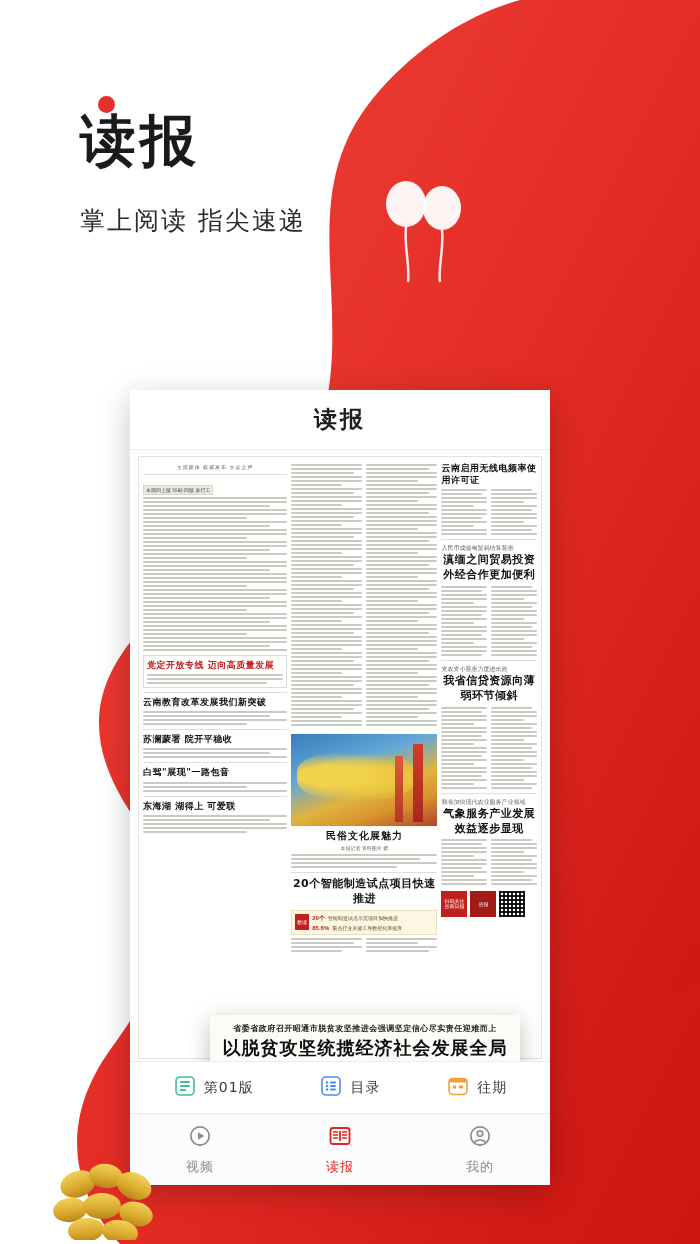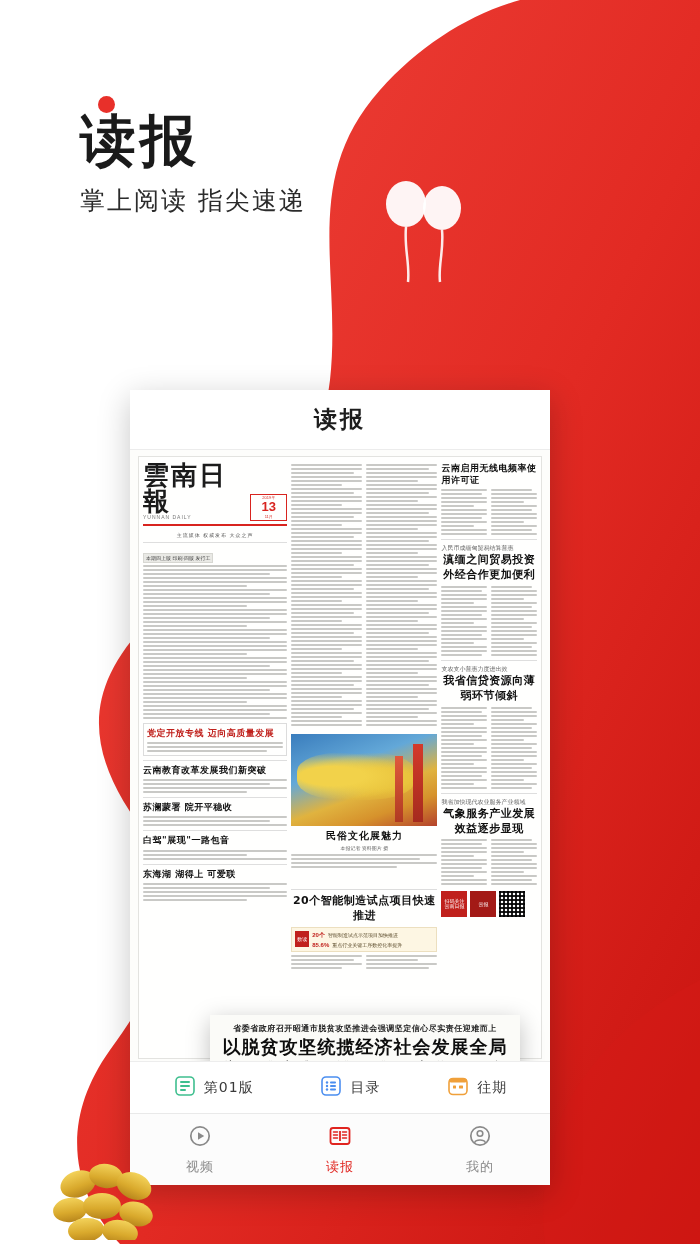--- a/index.html
+++ b/index.html
@@ -42,21 +42,21 @@
   }
   .promo-dot {
     position: absolute;
     left: 18px;
     top: -14px;
     width: 17px; height: 17px;
     border-radius: 50%;
     background: #e8302a;
   }
   .promo-sub {
-    margin-top: 12px;
+    margin-top: 32px;
     font-size: 25px;
     color: #2b2b2b;
     letter-spacing: 2px;
     font-family: "DejaVu Sans", "Liberation Sans", sans-serif;
   }
 
   
   .balloons {
     position: absolute;
     left: 380px;
@@ -291,21 +291,21 @@
     margin-bottom: 3px;
     font-weight: bold;
   }
   .ov-h1 {
     font-size: 18px;
     font-weight: bold;
     color: #0d0d0d;
     text-align: center;
     letter-spacing: 1px;
     line-height: 1.25;
-    font-family: Liberation Mono, monospace;
+    font-family: Liberation Serif, serif;
   }
   .ov-tag {
     display: inline-block;
     background: #e9e9e5;
     border: 1px solid #d7d7d2;
     font-size: 5px;
     color: #444;
     padding: 1px 2px;
     margin-bottom: 2px;
   }
@@ -409,31 +409,20 @@
   <div class="device">
 
     <div class="device-header">
       <span class="device-header-title">读报</span>
     </div>
 
     <div class="paper">
       <div class="paper-inner">
 
         <div class="col col-left">
-          <div class="masthead">
-            <div>
-              <div class="masthead-name">雲南日報</div>
-              <div class="masthead-en">YUNNAN DAILY</div>
-            </div>
-            <div class="masthead-datebox">
-              <div class="y">2019年</div>
-              <div class="d">13</div>
-              <div class="m">11月</div>
-            </div>
-          </div>
           <div class="masthead-meta">主流媒体  权威发布  大众之声</div>
 
           <div class="block">
             <span class="ov-tag">本期四上版  印刷·四版  发行工</span>
             <div class="lines">
               <div class="ln f"></div>
                 <div class="ln f"></div>
                 <div class="ln m"></div>
               <div class="ln f"></div>
                 <div class="ln f"></div>
@@ -672,21 +661,21 @@
             <div class="photo-title">民俗文化展魅力</div>
             <div class="photo-cap">本报记者  资料图片  摄</div>
             <div class="lines" style="margin-top:3px">
               <div class="ln f"></div>
                 <div class="ln m"></div>
                 <div class="ln f"></div>
                 <div class="ln s"></div>
             </div>
           </div>
 
-          <div style="margin-top:17px; border-top:1px solid #ddd; padding-top:4px;">
+          <div style="margin-top:0; border-top:1px solid #ddd; padding-top:4px;">
             <div class="hl hl-lg">20个智能制造试点项目快速推进</div>
             <div class="datastrip" style="margin-top:3px">
               <div class="badge">数读</div>
               <div style="flex:1">
                 <div style="display:flex;gap:3px;align-items:baseline">
                   <span class="dnum">20个</span>
                   <span class="dtxt">智能制造试点示范项目加快推进</span>
                 </div>
                 <div style="display:flex;gap:3px;align-items:baseline;margin-top:2px">
                   <span class="dnum">85.6%</span>

